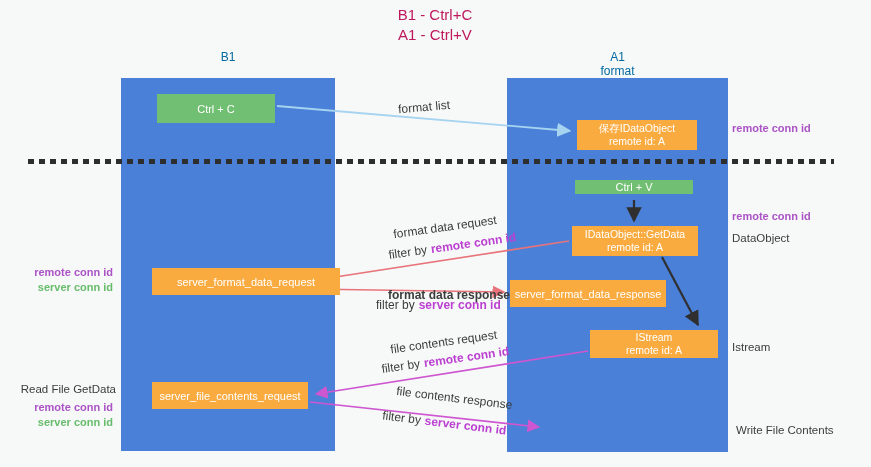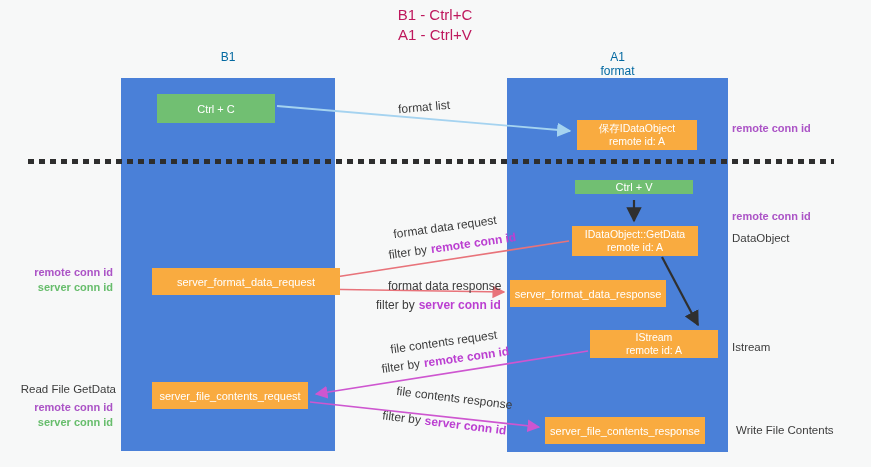--- a/index.html
+++ b/index.html
@@ -44,21 +44,21 @@
   .flow { position:absolute; font-size:12px; color:#3c3c3c; white-space:nowrap; }
   .rot-n8 { transform:rotate(-8deg); }
   .rot-n5 { transform:rotate(-5deg); }
   .rot-p7 { transform:rotate(7deg); }
   .magenta { color:var(--label-magenta); font-weight:bold; }
   .filter-word { margin-right:4px; }
 
   .fl-format-list { left:398px; top:100px; }
   .fl-fdr   { left:393px; top:220px; }
   .fl-fdr-f { left:388px; top:239px; }
-  .fl-fdresp   { left:388px; top:279px; }
+  .fl-fdresp   { left:388px; top:288px;font-weight:bold; }
   .fl-fdresp-f { left:376px; top:298px; }
   .fl-fcr   { left:390px; top:335px; }
   .fl-fcr-f { left:381px; top:353px; }
   .fl-fcresp   { left:396px; top:391px; }
   .fl-fcresp-f { left:382px; top:416px; }
 
   
   .side { position:absolute; white-space:nowrap; }
   .purple { color:var(--label-purple); font-weight:bold; font-size:11px; }
   .greenlbl { color:var(--label-green); font-weight:bold; font-size:11px; }
@@ -155,23 +155,20 @@
   <div class="node orange n-fmt-resp n-1line">
     <div>server_format_data_response</div>
   </div>
   <div class="node orange n-istream n-2line">
     <div>IStream</div>
     <div>remote id: A</div>
   </div>
   <div class="node orange n-file-req n-1line">
     <div>server_file_contents_request</div>
   </div>
-  <div class="node orange n-file-resp n-1line">
-    <div>server_file_contents_response</div>
-  </div>
 
   <div class="flow fl-format-list rot-n5">format list</div>
 
   <div class="flow fl-fdr rot-n8">format data request</div>
   <div class="flow fl-fdr-f rot-n8">
     <span class="filter-word">filter by</span><span class="magenta">remote conn id</span>
   </div>
 
   <div class="flow fl-fdresp">format data response</div>
   <div class="flow fl-fdresp-f">

